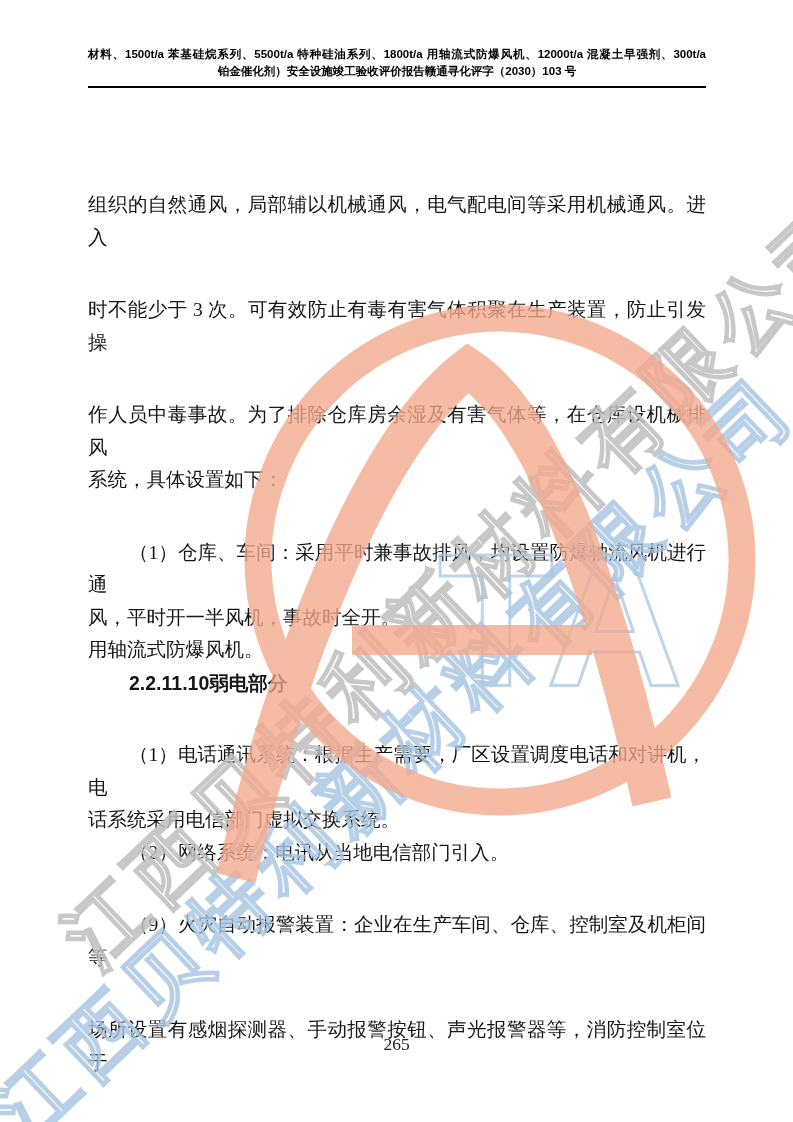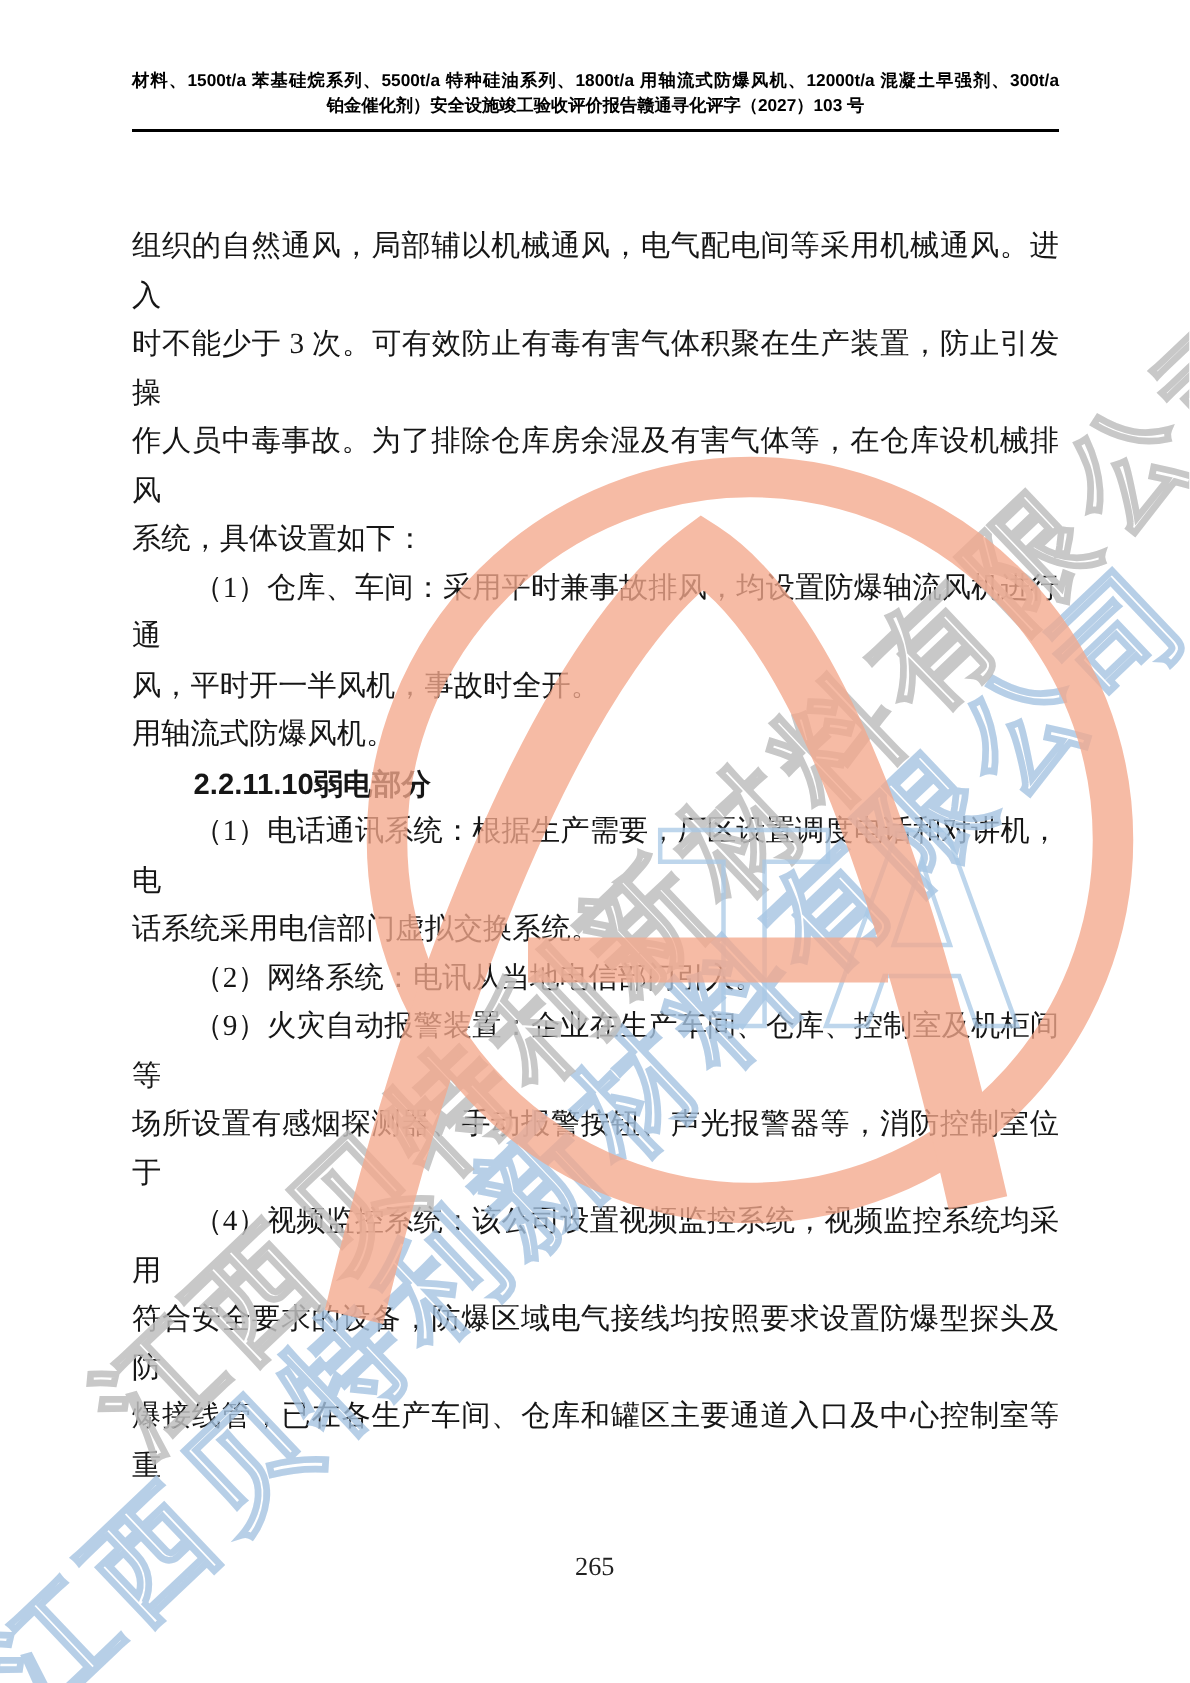--- a/index.html
+++ b/index.html
@@ -12,21 +12,21 @@
     position:absolute;left:88px;top:46px;width:618px;z-index:1;
     font-family:"Liberation Sans","DejaVu Sans",sans-serif;font-weight:700;
     font-size:11.5px;line-height:17px;color:#000;
     border-bottom:2.5px solid #000;padding-bottom:6px;
   }
   .header .hline{text-align:justify;text-align-last:justify;}
   .header .hline3{display:flex;justify-content:center;text-align-last:auto;}
   
   .body-content{position:absolute;left:88px;top:149px;width:618px;z-index:1;}
   .line{font-size:19.5px;line-height:32.5px;text-align:justify;white-space:nowrap;}
-  .line.fill{text-align-last:justify;white-space:normal;}
+  .line.fill{text-align-last:justify;white-space:normal;margin-top:40px;}
   .line.ind{text-indent:41px;}
   .para.h1 .line,.para.h2 .line{
     font-family:"Liberation Sans","DejaVu Sans",sans-serif;font-weight:700;
     font-size:19.5px;text-align:left;text-align-last:auto;
   }
   
   .footer{
     position:absolute;left:0;top:1034px;width:100%;text-align:center;z-index:1;
     font-size:17.5px;color:#222;
   }
@@ -70,21 +70,21 @@
         <path d="M236,878 C 300,610 388,428 468,368 C 548,420 606,600 652,802" stroke-width="40"></path>
         <path d="M352,640 L 592,640" stroke-width="30"></path>
       </g>
     </svg>
   </div>
 
   <div class="header">
     <div class="hline">材料、1500t/a 苯基硅烷系列、5500t/a 特种硅油系列、1800t/a 用轴流式防爆风机、12000t/a 混凝土早强剂、300t/a</div>
     <div class="hline hline3">
       <span>铂金催化剂）安全设施竣工验收评价报告</span>
-      <span>赣通寻化评字（2027）103 号</span>
+      <span>赣通寻化评字（2030）103 号</span>
     </div>
   </div>
 
   <div class="body-content">
       <div class="para body">
         <div class="line fill">组织的自然通风，局部辅以机械通风，电气配电间等采用机械通风。进入</div>
         <div class="line fill">时不能少于 3 次。可有效防止有毒有害气体积聚在生产装置，防止引发操</div>
         <div class="line fill">作人员中毒事故。为了排除仓库房余湿及有害气体等，在仓库设机械排风</div>
         <div class="line">系统，具体设置如下：</div>
       </div>

